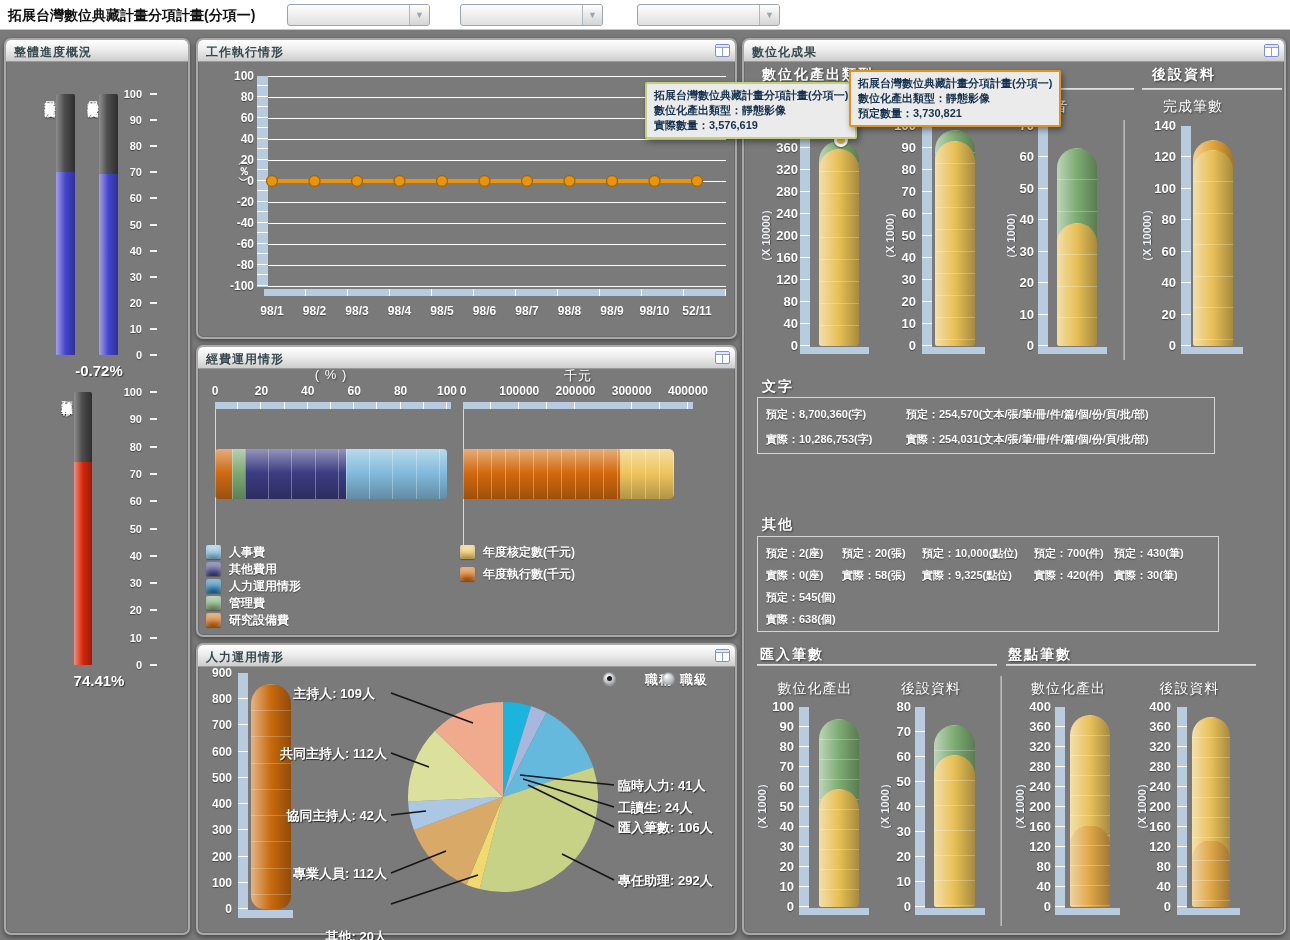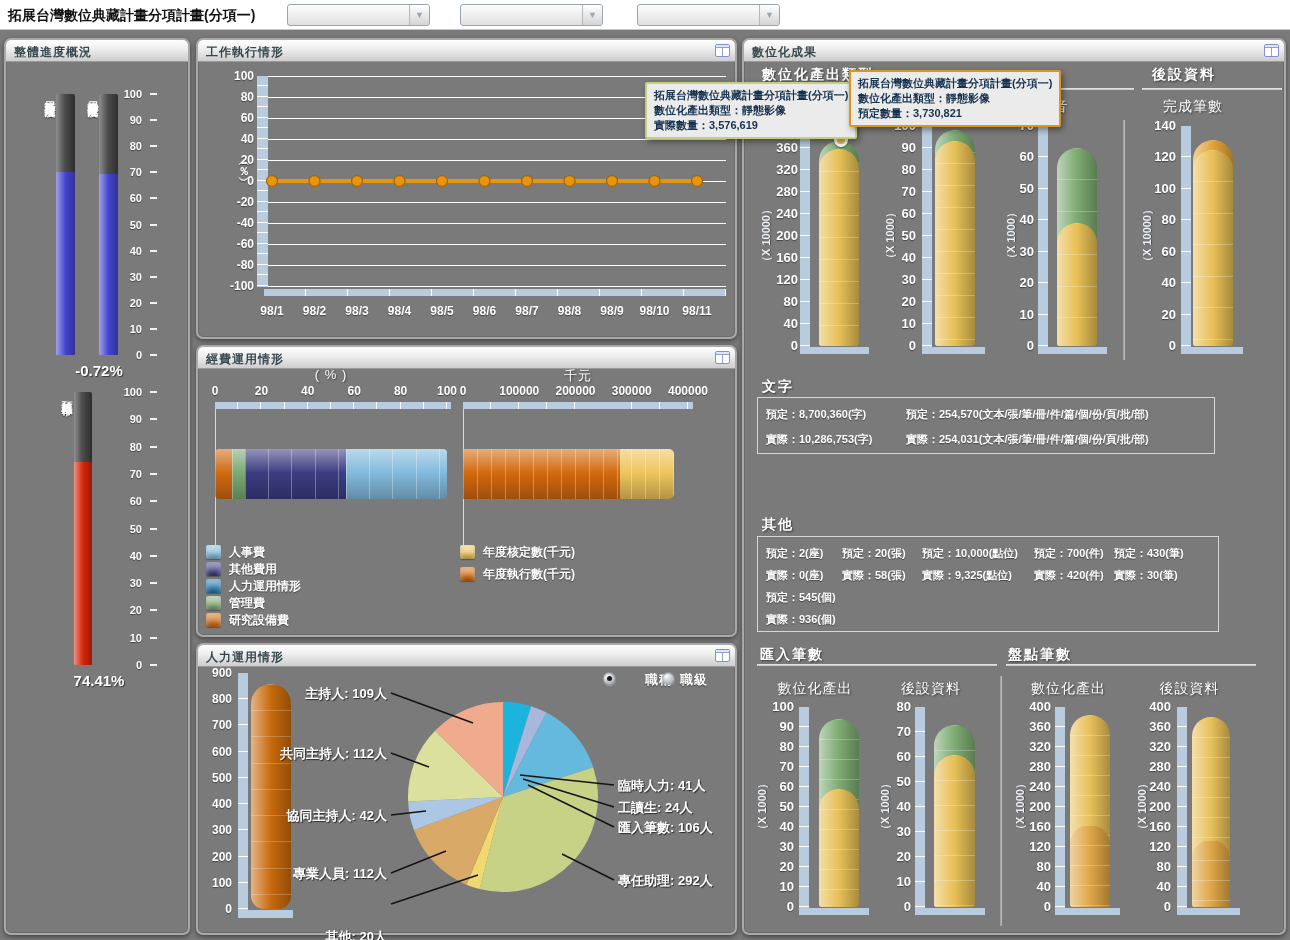--- a/index.html
+++ b/index.html
@@ -156,21 +156,21 @@
     <div class="month-label" style="position: absolute; left: 48px; top: 264px; width: 52px;">98/1</div>
     <div class="month-label" style="position: absolute; left: 90.5px; top: 264px; width: 52px;">98/2</div>
     <div class="month-label" style="position: absolute; left: 133px; top: 264px; width: 52px;">98/3</div>
     <div class="month-label" style="position: absolute; left: 175.5px; top: 264px; width: 52px;">98/4</div>
     <div class="month-label" style="position: absolute; left: 218px; top: 264px; width: 52px;">98/5</div>
     <div class="month-label" style="position: absolute; left: 260.5px; top: 264px; width: 52px;">98/6</div>
     <div class="month-label" style="position: absolute; left: 303px; top: 264px; width: 52px;">98/7</div>
     <div class="month-label" style="position: absolute; left: 345.5px; top: 264px; width: 52px;">98/8</div>
     <div class="month-label" style="position: absolute; left: 388px; top: 264px; width: 52px;">98/9</div>
     <div class="month-label" style="position: absolute; left: 430.5px; top: 264px; width: 52px;">98/10</div>
-    <div class="month-label" style="position: absolute; left: 473px; top: 264px; width: 52px;">98/11</div>
+    <div class="month-label" style="position: absolute; left: 473px; top: 264px; width: 52px;">52/11</div>
     <svg width="541" height="301" style="position:absolute;left:0;top:0;pointer-events:none;">
       <polyline points="74,141 116.5,141 159,141 201.5,141 244,141 286.5,141 329,141 371.5,141 414,141 456.5,141 499,141" fill="none" stroke="#e8940f" stroke-width="4" stroke-linecap="round"></polyline>
       <circle cx="74" cy="141" r="5.5" fill="#e8940f" stroke="#a2680b" stroke-width="1.3"></circle>
       <circle cx="116.5" cy="141" r="5.5" fill="#e8940f" stroke="#a2680b" stroke-width="1.3"></circle>
       <circle cx="159" cy="141" r="5.5" fill="#e8940f" stroke="#a2680b" stroke-width="1.3"></circle>
       <circle cx="201.5" cy="141" r="5.5" fill="#e8940f" stroke="#a2680b" stroke-width="1.3"></circle>
       <circle cx="244" cy="141" r="5.5" fill="#e8940f" stroke="#a2680b" stroke-width="1.3"></circle>
       <circle cx="286.5" cy="141" r="5.5" fill="#e8940f" stroke="#a2680b" stroke-width="1.3"></circle>
       <circle cx="329" cy="141" r="5.5" fill="#e8940f" stroke="#a2680b" stroke-width="1.3"></circle>
       <circle cx="371.5" cy="141" r="5.5" fill="#e8940f" stroke="#a2680b" stroke-width="1.3"></circle>
@@ -275,21 +275,21 @@
       <line x1="193" y1="48" x2="275" y2="78" stroke="#141414" stroke-width="1.5"></line>
     </svg>
     <div class="pie-label" style="position: absolute; top: 132px; left: 420px;">臨時人力: 41人</div>
     <div class="pie-label" style="position: absolute; top: 154px; left: 420px;">工讀生: 24人</div>
     <div class="pie-label" style="position: absolute; top: 174px; left: 420px;">匯入筆數: 106人</div>
     <div class="pie-label" style="position: absolute; top: 227px; left: 420px;">專任助理: 292人</div>
     <div class="pie-label" style="position: absolute; top: 251px; right: 348px; text-align: right; margin-top: 32px;">其他: 20人</div>
     <div class="pie-label" style="position: absolute; top: 220px; right: 348px; text-align: right;">專業人員: 112人</div>
     <div class="pie-label" style="position: absolute; top: 162px; right: 348px; text-align: right;">協同主持人: 42人</div>
     <div class="pie-label" style="position: absolute; top: 100px; right: 348px; text-align: right;">共同主持人: 112人</div>
-    <div class="pie-label" style="position: absolute; top: 40px; right: 348px; text-align: right;">主持人: 109人</div>
+    <div class="pie-label" style="position: absolute; top: 40px; right: 360px; text-align: right;">主持人: 109人</div>
   </div>
 
 <div class="panel" id="p-results" style="left:742px;top:38px;width:544px;height:897px;">
   <div class="panel-hd">
     <div class="t">數位化成果</div>
     <div class="win-icon">
         <div class="cap"></div>
         <div class="vline"></div>
       </div>
   </div>
@@ -303,21 +303,21 @@
   <div class="stats-box" id="text-box" style="left:13px;top:357px;width:458px;height:57px;">
       <div class="stats-row" style="position: absolute; top: 9px;"><span style="display: inline-block; width: 140px;">預定：8,700,360(字)</span><span style="display: inline-block;">預定：254,570(文本/張/筆/冊/件/篇/個/份/頁/批/部)</span></div>
       <div class="stats-row" style="position: absolute; top: 34px;"><span style="display: inline-block; width: 140px;">實際：10,286,753(字)</span><span style="display: inline-block;">實際：254,031(文本/張/筆/冊/件/篇/個/份/頁/批/部)</span></div>
     </div>
 
   <div class="sec-label" style="left:18px;top:476px;">其他</div>
   <div class="stats-box" id="other-box" style="left:13px;top:496px;width:462px;height:96px;">
       <div class="stats-row" style="position: absolute; top: 9px;"><span style="display: inline-block; width: 76px;">預定：2(座)</span><span style="display: inline-block; width: 80px;">預定：20(張)</span><span style="display: inline-block; width: 112px;">預定：10,000(點位)</span><span style="display: inline-block; width: 80px;">預定：700(件)</span><span style="display: inline-block;">預定：430(筆)</span></div>
       <div class="stats-row" style="position: absolute; top: 31px;"><span style="display: inline-block; width: 76px;">實際：0(座)</span><span style="display: inline-block; width: 80px;">實際：58(張)</span><span style="display: inline-block; width: 112px;">實際：9,325(點位)</span><span style="display: inline-block; width: 80px;">實際：420(件)</span><span style="display: inline-block;">實際：30(筆)</span></div>
       <div class="stats-row" style="position: absolute; top: 53px;"><span style="display: inline-block;">預定：545(個)</span></div>
-      <div class="stats-row" style="position: absolute; top: 75px;"><span style="display: inline-block;">實際：936(個)</span></div>
+      <div class="stats-row" style="position: absolute; top: 75px;"><span style="display: inline-block;">實際：638(個)</span></div>
     </div>
 
   <div class="sec-label" style="left:16px;top:606px;">匯入筆數</div>
   <div class="sec-line" style="left:13px;top:624px;width:240px;"></div>
   <div class="sec-label" style="left:264px;top:606px;">盤點筆數</div>
   <div class="sec-line" style="left:262px;top:624px;width:250px;"></div>
   <div class="vdivider" style="left:256px;top:636px;height:250px;"></div>
 <div class="mini-title" style="position: absolute; left: 1.5px; top: 58px; width: 140px;">靜態影像</div>
     <div class="unit-label" style="position: absolute; left: -23px; top: 188px; width: 90px;">（X 10000）</div>
     <div class="tick-label" style="position: absolute; left: 10px; top: 298px; width: 44px; font-size: 13px;">0</div>

